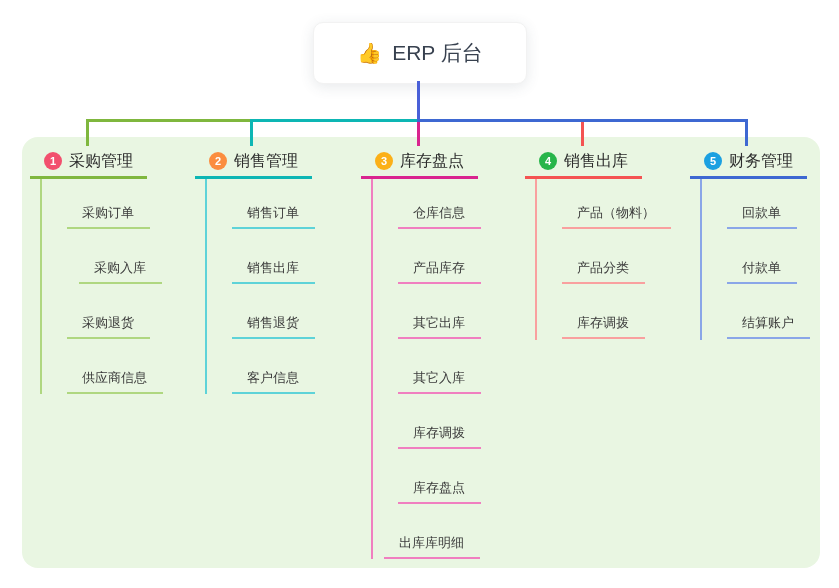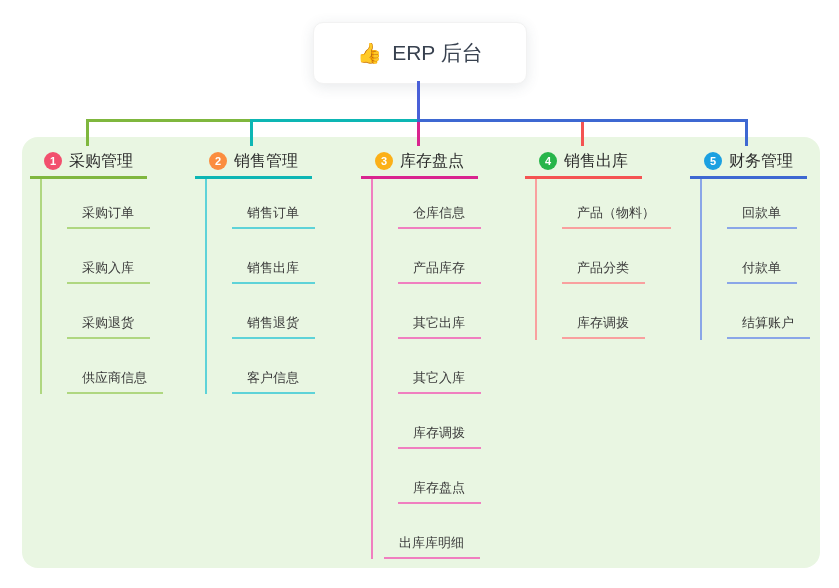--- a/index.html
+++ b/index.html
@@ -61,21 +61,21 @@
     <div class="h-seg" style="left:87px;width:164px"></div>
     <div class="drop" style="left:86px"></div>
     <div class="head" style="left:30px;width:117px">
       <span class="badge">1</span>
       <span class="htxt">采购管理</span>
     </div>
     <div class="vline" style="left:40px;height:215px"></div>
     <div class="leaf" style="left:40px;top:203px">
         <span class="ltxt">采购订单</span>
       </div>
-    <div class="leaf" style="left:40px;top:258px">
+    <div class="leaf" style="left:52px;top:258px">
         <span class="ltxt">采购入库</span>
       </div>
     <div class="leaf" style="left:40px;top:313px">
         <span class="ltxt">采购退货</span>
       </div>
     <div class="leaf" style="left:40px;top:368px">
         <span class="ltxt">供应商信息</span>
       </div>
   </div>
 

